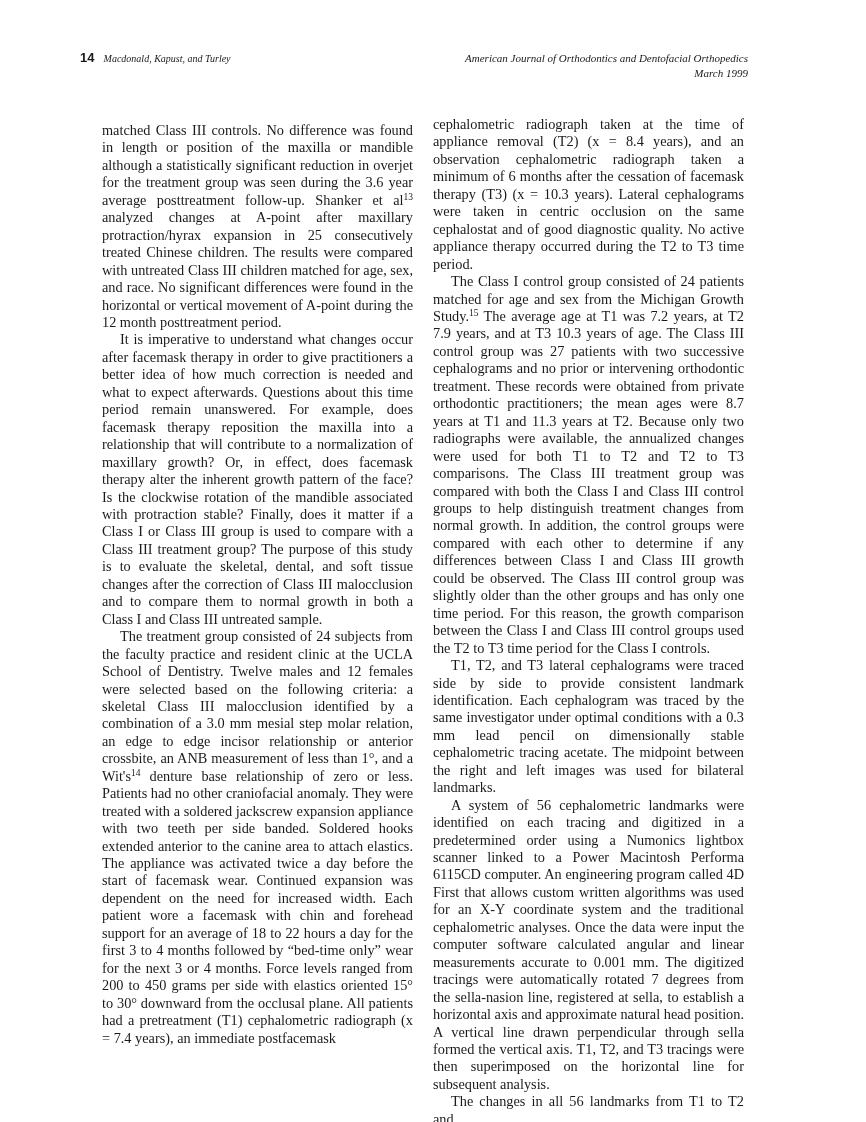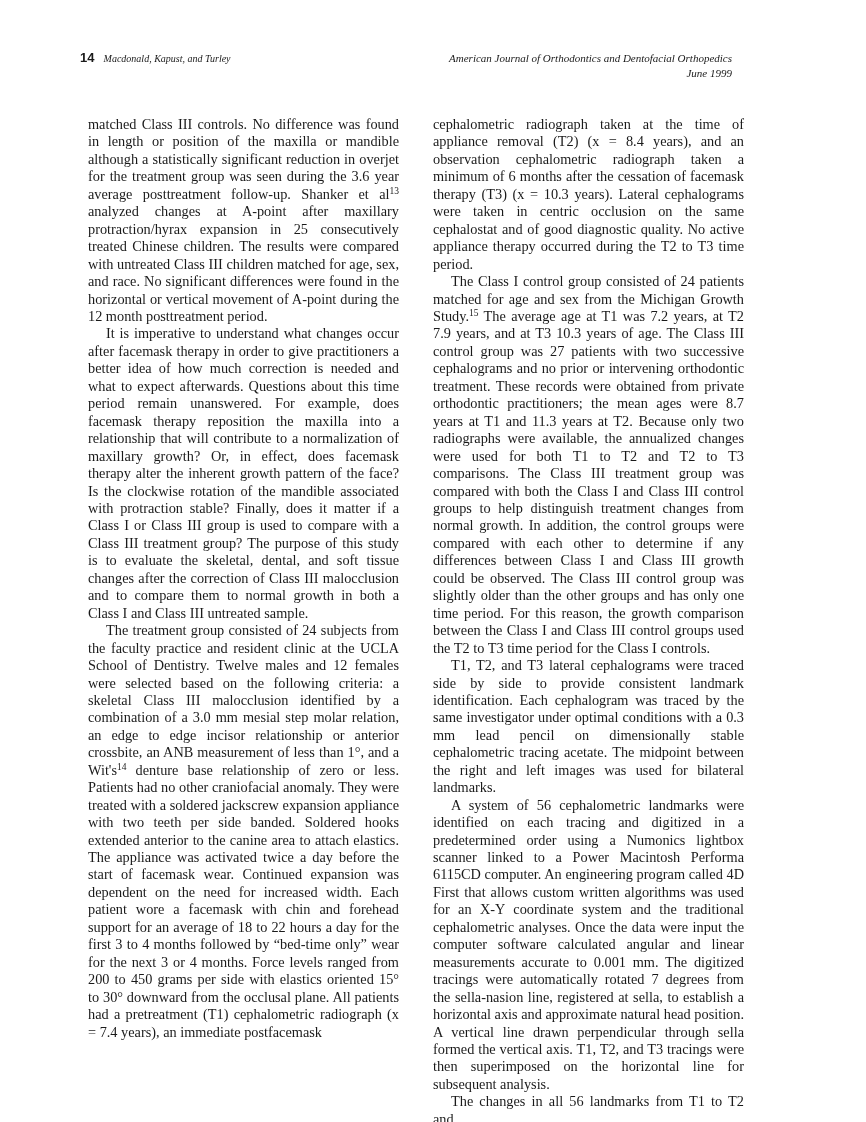--- a/index.html
+++ b/index.html
@@ -1,40 +1,40 @@
 <!DOCTYPE html>
 <html><head>
 <meta charset="utf-8">
 <style>
   html, body { margin: 0; padding: 0; background: #ffffff; }
   body { width: 866px; height: 1122px; position: relative; overflow: hidden; color: #1a1a1a; }
   .page-header { position: absolute; left: 80px; top: 50px; width: 668px; height: 40px; }
   .hdr-left { position: absolute; left: 0; top: 0; font-size: 12.5px; white-space: nowrap; }
   .page-num { font-family: "Liberation Sans", sans-serif; font-weight: bold; font-size: 13px; margin-right: 6px; }
   .running-authors { font-family: "Liberation Serif", serif; font-style: italic; font-size: 10px; }
-  .hdr-right { position: absolute; right: 16px; top: 1px; text-align: right; font-family: "Liberation Serif", serif; font-style: italic; font-size: 11px; line-height: 15px; }
+  .hdr-right { position: absolute; right: 0; top: 1px; text-align: right; font-family: "Liberation Serif", serif; font-style: italic; font-size: 11px; line-height: 15px; }
   .column { position: absolute; top: 116px; width: 311px; font-family: "Liberation Serif", serif; font-size: 14.3px; line-height: 17.45px; text-align: justify; hyphens: manual; }
-  .col-left { left: 88px; }
+  .col-left { left: 102px; margin-top: 6px; }
   .col-right { left: 433px; }
   .column p { margin: 0; text-indent: 0; }
   .column p.indent { text-indent: 18px; }
   .section-heading { font-family: "Liberation Sans", sans-serif; font-weight: bold; font-size: 12.6px; margin: 12px 0 6px 0; line-height: 16px; letter-spacing: 0.1px; }
   sup { font-size: 9.5px; line-height: 0; vertical-align: 5px; }
 </style>
 </head>
 <body>
 
 <div class="page-header">
   <div class="hdr-left">
     <span class="page-num">14</span>
     <span class="running-authors">Macdonald, Kapust, and Turley</span>
   </div>
   <div class="hdr-right">
     <div>American Journal of Orthodontics and Dentofacial Orthopedics</div>
-    <div>June 1999</div>
+    <div>March 1999</div>
   </div>
 </div>
 
 <div class="column col-left">
   <p><span>matched Class III controls. No difference was found in length or position of the maxilla or mandible although a statistically significant reduction in overjet for the treatment group was seen during the 3.6 year average posttreatment follow-up. Shanker et al</span><sup>13</sup><span> analyzed changes at A-point after maxillary protraction/hyrax expansion in 25 consecutively treated Chinese children. The results were compared with untreated Class III children matched for age, sex, and race. No significant differences were found in the horizontal or vertical movement of A-point during the 12 month posttreatment period.</span></p>
   <p class="indent">It is imperative to understand what changes occur after facemask therapy in order to give practitioners a better idea of how much correction is needed and what to expect afterwards. Questions about this time period remain unanswered. For example, does facemask therapy reposition the maxilla into a relationship that will contribute to a normalization of maxillary growth? Or, in effect, does facemask therapy alter the inherent growth pattern of the face? Is the clockwise rotation of the mandible associated with protraction stable? Finally, does it matter if a Class I or Class III group is used to compare with a Class III treatment group? The purpose of this study is to evaluate the skeletal, dental, and soft tissue changes after the correction of Class III malocclusion and to compare them to normal growth in both a Class I and Class III untreated sample.</p>
   <p class="indent"><span>The treatment group consisted of 24 subjects from the faculty practice and resident clinic at the UCLA School of Dentistry. Twelve males and 12 females were selected based on the following criteria: a skeletal Class III malocclusion identified by a combination of a 3.0 mm mesial step molar relation, an edge to edge incisor relationship or anterior crossbite, an ANB measurement of less than 1°, and a Wit's</span><sup>14</sup><span> denture base relationship of zero or less. Patients had no other craniofacial anomaly. They were treated with a soldered jackscrew expansion appliance with two teeth per side banded. Soldered hooks extended anterior to the canine area to attach elastics. The appliance was activated twice a day before the start of facemask wear. Continued expansion was dependent on the need for increased width. Each patient wore a facemask with chin and forehead support for an average of 18 to 22 hours a day for the first 3 to 4 months followed by “bed-time only” wear for the next 3 or 4 months. Force levels ranged from 200 to 450 grams per side with elastics oriented 15° to 30° downward from the occlusal plane. All patients had a pretreatment (T1) cephalometric radiograph (x = 7.4 years), an immediate postfacemask</span></p>
 </div>
 
 <div class="column col-right">

